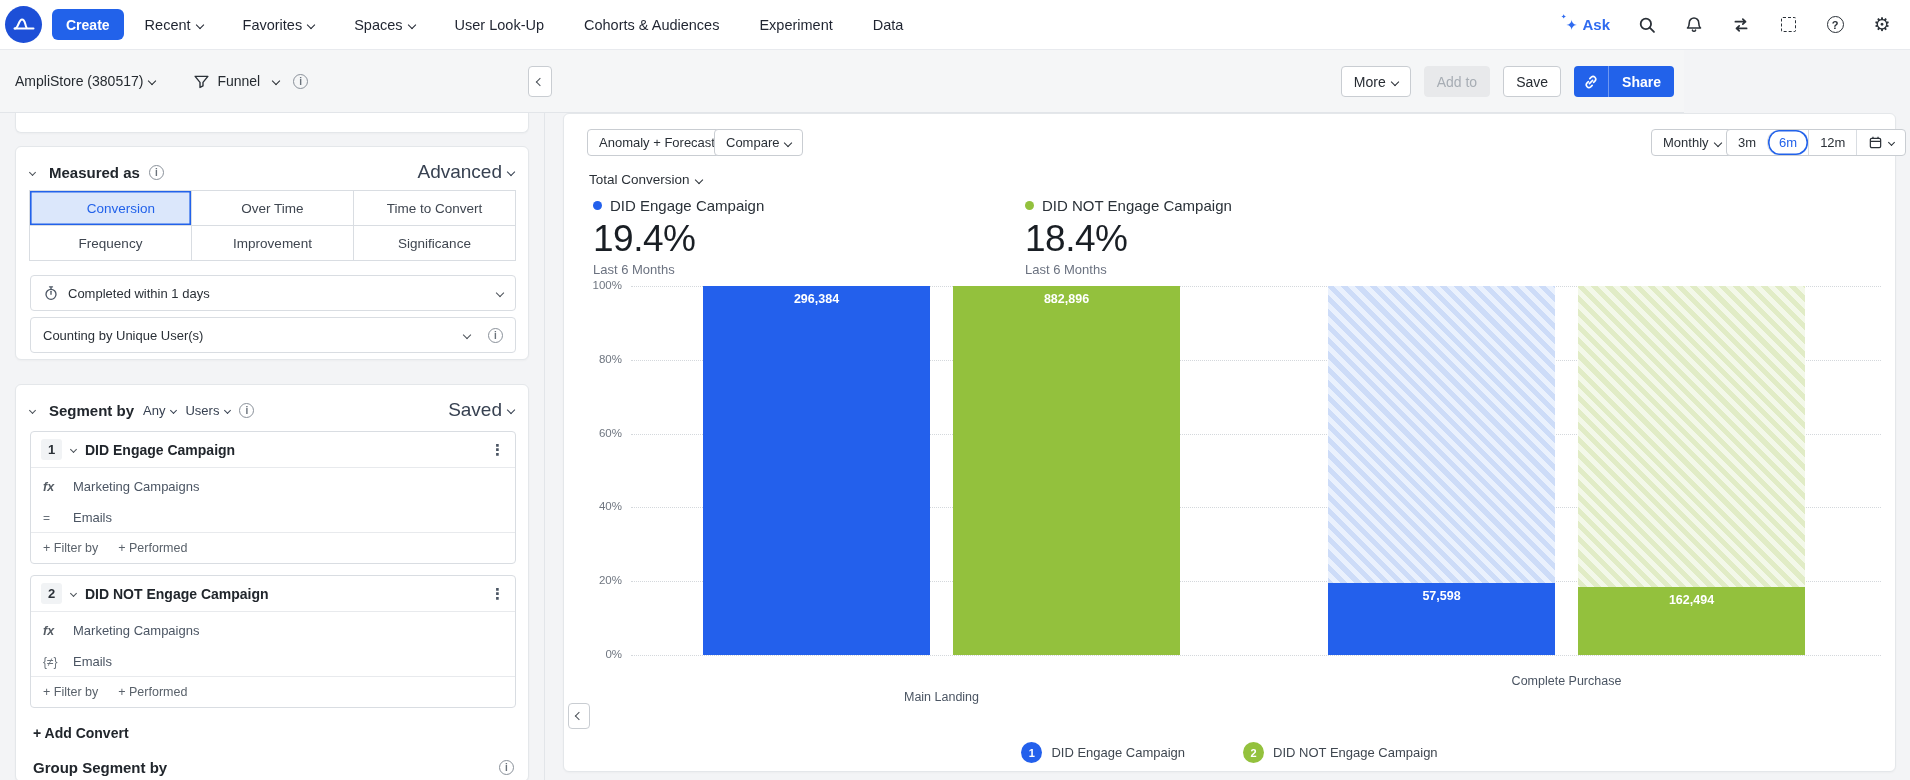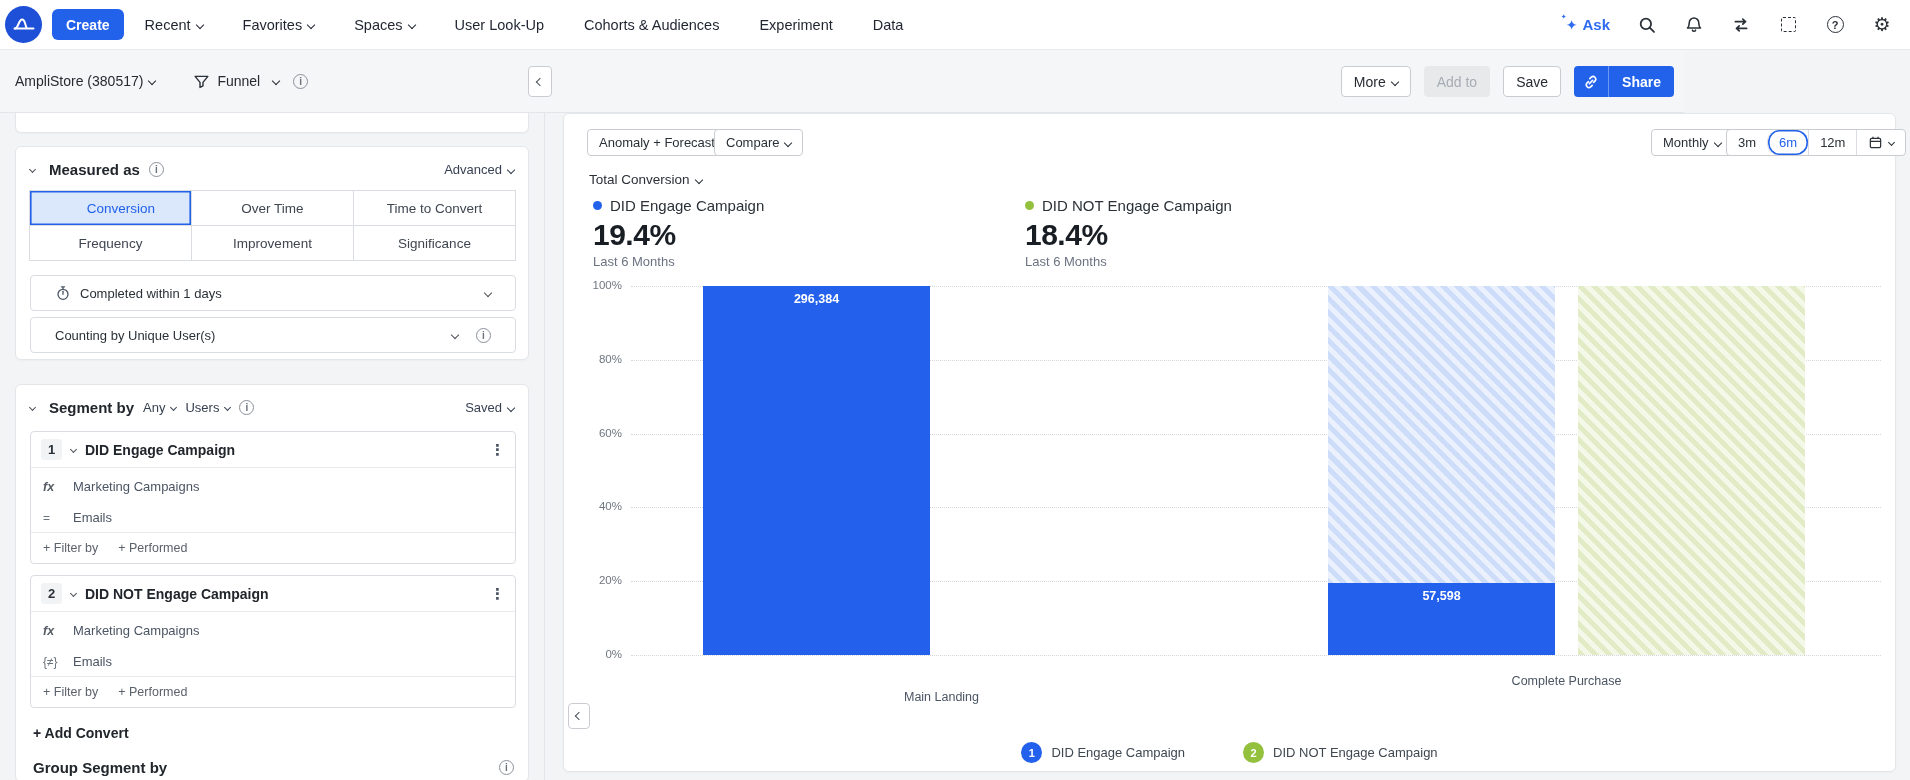--- a/index.html
+++ b/index.html
@@ -43,29 +43,29 @@
 
   .vdivider { position:absolute; left:544px; top:113px; width:1px; height:667px; background:#e2e5e9; }
 
   
   .card { position:absolute; background:#fff; border:1px solid #e4e7ea; border-radius:6px; box-shadow:0 1px 2px rgba(0,0,0,.03); }
   .card-stub { left:15px; top:113px; width:514px; height:20px; border-top:none; border-radius:0 0 6px 6px; }
   .card-measured { left:15px; top:146px; width:514px; height:214px; }
   .card-segment { left:15px; top:384px; width:514px; height:398px; }
   .sec-head { position:absolute; left:14px; right:14px; display:flex; align-items:center; gap:9px; font-size:15px; }
   .sec-title { font-weight:700; }
-  .sec-right { margin-left:auto; font-size:13px; color:#374151; display:flex; align-items:center; cursor:pointer;justify-content:flex-end; }
+  .sec-right { margin-left:auto; font-size:19px; color:#374151; display:flex; align-items:center; cursor:pointer;justify-content:flex-end; }
   .mini-dd { font-size:13px; color:#374151; display:flex; align-items:center; cursor:pointer; }
   .head-chev { color:#4b5158; width:10px; display:inline-flex; }
 
   .mtabs { position:absolute; left:14px; top:44px; width:486px; display:grid; grid-template-columns:repeat(3,1fr); }
   .mtab { height:36px; border:1px solid #d9dde2; margin-left:-1px; margin-top:-1px; background:#fff; display:flex; align-items:center; justify-content:center; font-size:13.5px; color:#3f4650; cursor:pointer; }
   .mtab.sel { background:#dbe7fb; color:#2262ea; box-shadow:inset 0 0 0 1.6px #2262ea; z-index:1;padding-left:21px; }
 
-  .row-box { position:absolute; left:14px; width:486px; height:36px; border:1px solid #d9dde2; border-radius:4px; display:flex; align-items:center; padding:0 24px; font-size:13px; color:#2a3037; background:#fff; cursor:pointer; }
+  .row-box { position:absolute; left:14px; width:486px; height:36px; border:1px solid #d9dde2; border-radius:4px; display:flex; align-items:center; padding:0 12px; font-size:13px; color:#2a3037; background:#fff; cursor:pointer; }
   .row-box .chev { margin-left:auto; color:#4b5158; }
 
   .seg-box { position:absolute; left:14px; width:486px; height:133px; border:1px solid #d9dde2; border-radius:4px; background:#fff; }
   .seg-head { height:36px; border-bottom:1px solid #e8eaed; display:flex; align-items:center; padding:0 10px; gap:9px; }
   .seg-num { width:21px; height:21px; background:#f1f3f5; border-radius:3px; display:flex; align-items:center; justify-content:center; font-size:13px; font-weight:700; color:#2a3037; cursor:grab; }
   .seg-name { font-size:14px; font-weight:700; color:#21262c; }
   .kebab { margin-left:auto; font-family:"DejaVu Sans",sans-serif; font-size:15px; color:#4b5563; cursor:pointer; font-weight:700; }
   .prop-row { display:flex; align-items:center; gap:10px; padding:0 12px; height:25px; margin-top:6px; font-size:13px; color:#4b5563; cursor:pointer; }
   .fx { font-style:italic; font-weight:700; font-size:12.5px; color:#555c64; width:20px; }
   .op { font-size:12px; color:#6a727b; width:20px; }
@@ -79,21 +79,21 @@
   .chart-card { position:absolute; left:563px; top:113px; width:1333px; height:659px; background:#fff; border:1px solid #e4e7ea; border-radius:6px; box-shadow:0 1px 2px rgba(0,0,0,.03); }
   .cbtn { position:absolute; top:15px; height:27px; display:flex; align-items:center; background:#fff; border:1px solid #c9cdd2; border-radius:4px; padding:0 11px; font-size:13px; color:#2a3037; cursor:pointer; }
   .ranges { position:absolute; top:15px; left:1162px; height:27px; display:flex; border:1px solid #c9cdd2; border-radius:4px; background:#fff; overflow:hidden; }
   .range { display:flex; align-items:center; justify-content:center; padding:0 11px; font-size:13px; color:#2a3037; border-left:1px solid #d9dde2; cursor:pointer; }
   .range:first-child { border-left:none; }
   .range.sel { color:#2262ea; box-shadow:inset 0 0 0 1.6px #2262ea; border-radius:12px; }
   .metric-dd { position:absolute; left:25px; top:58px; font-size:13.5px; color:#2a3037; display:flex; align-items:center; cursor:pointer; }
   .stat { position:absolute; top:83px; }
   .stat .srow { display:flex; align-items:center; gap:8px; font-size:15px; color:#2a3138; }
   .dot { width:9px; height:9px; border-radius:50%; }
-  .stat .val { font-size:30px; font-weight:700; color:#191e24; margin:4px 0 2px; letter-spacing:-0.5px; }
+  .stat .val { font-size:37px; font-weight:400; color:#191e24; margin:4px 0 2px; letter-spacing:-0.5px; }
   .stat .per { font-size:13px; color:#6b7280; }
 
   .plot { position:absolute; inset:0; }
   .gridline { position:absolute; height:0; border-top:1.6px dotted #d4d8dc; }
   .ytick { position:absolute; left:14px; width:44px; text-align:right; font-size:11.5px; color:#6f7680; }
   .bar { position:absolute; z-index:2; cursor:pointer; }
   .barlabel { position:absolute; top:6px; left:0; width:100%; text-align:center; font-size:12.5px; font-weight:700; color:#fff; }
   .hatch { position:absolute; z-index:1; }
   .hatch0 { background:repeating-linear-gradient(45deg,#cddcf8 0 5px,#eaf1fd 5px 10px); }
   .hatch1 { background:repeating-linear-gradient(45deg,#e1ecc6 0 5px,#f3f8e9 5px 10px); }
@@ -365,26 +365,32 @@
       <div class="ytick" style="top: 312.6px;">60%</div>
       <div class="gridline" style="top: 393.4px; left: 67px; width: 1250px;"></div>
       <div class="ytick" style="top: 386.4px;">40%</div>
       <div class="gridline" style="top: 467.2px; left: 67px; width: 1250px;"></div>
       <div class="ytick" style="top: 460.2px;">20%</div>
       <div class="gridline" style="top: 541px; left: 67px; width: 1250px;"></div>
       <div class="ytick" style="top: 534px;">0%</div>
       <div class="bar" style="left: 139px; top: 172px; width: 227px; height: 369px; background: rgb(35, 96, 236);">
         <div class="barlabel">296,384</div>
       </div>
+      <div class="bar" style="left: 389px; top: 172px; width: 227px; height: 369px; background: rgb(147, 193, 61);">
+        <div class="barlabel">882,896</div>
+      </div>
       <div class="catlabel" style="left: 377.5px; top: 560px; margin-top: 16px;">Main Landing</div>
       <div class="hatch hatch0" style="left: 764px; top: 172px; width: 227px; height: 369px;"></div>
       <div class="bar" style="left: 764px; top: 469.414px; width: 227px; height: 71.586px; background: rgb(35, 96, 236);">
         <div class="barlabel">57,598</div>
       </div>
       <div class="hatch hatch1" style="left: 1014px; top: 172px; width: 227px; height: 369px;"></div>
+      <div class="bar" style="left: 1014px; top: 473.104px; width: 227px; height: 67.896px; background: rgb(147, 193, 61);">
+        <div class="barlabel">162,494</div>
+      </div>
       <div class="catlabel" style="left: 1002.5px; top: 560px;">Complete Purchase</div>
     </div>
 
   <div class="collapse-bot">
       <span class="chev left"></span>
     </div>
 
   <div class="legend">
     <span class="leg-item">
       <span class="leg-chip" style="background: rgb(35, 96, 236);">1</span>

